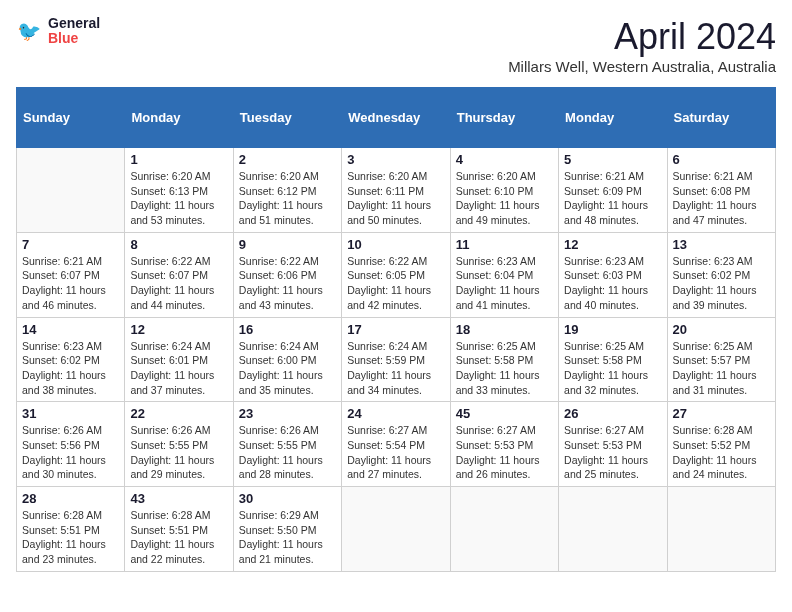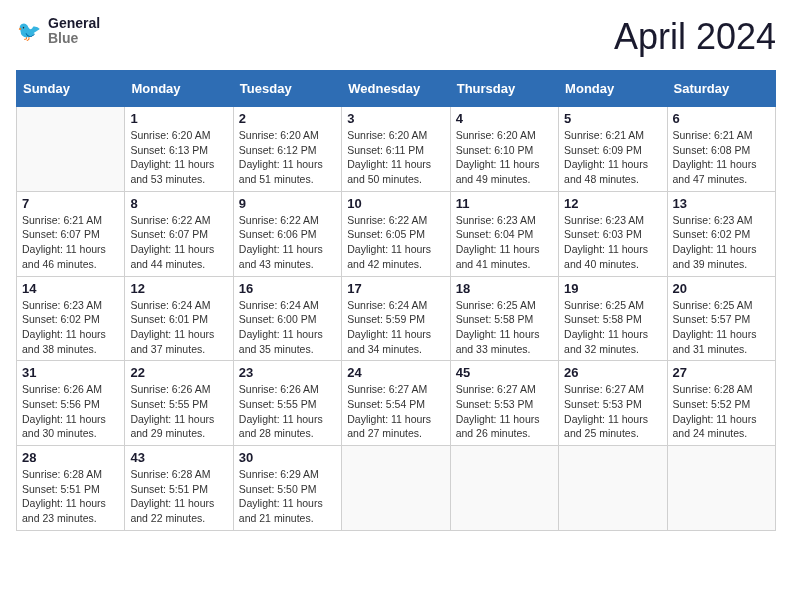--- a/index.html
+++ b/index.html
@@ -48,21 +48,21 @@
     }
     table {
       width: 100%;
       border-collapse: collapse;
       font-size: 11px;
     }
     thead tr th {
       background-color: #2e6db4;
       color: #fff;
       text-align: left;
-      padding: 10px 6px;
+      padding: 22px 6px;
       font-size: 13px;
       border: 1px solid #2e6db4;
     }
     tbody tr {
       border-bottom: 1px solid #ccc;
     }
     tbody tr td {
       border: 1px solid #d0d0d0;
       vertical-align: top;
       padding: 4px 5px;
@@ -88,25 +88,26 @@
 </head>
 <body>
 
 <div class="header-area">
   <div class="logo">
     <svg class="logo-bird" viewBox="0 0 40 40" xmlns="http://www.w3.org/2000/svg">
       <text x="2" y="30" font-size="28" fill="#2196f3">🐦</text>
     </svg>
     <div class="logo-text">
       <span style="color:#1a1a2e;">General</span><br>
-      <span style="color:#737373;">Blue</span>
+      <span style="color:#ef4444;">Blue</span>
     </div>
   </div>
   <div class="title-area">
     <div class="month-title">April 2024</div>
+    <div class="location">Millars Well, Western Australia, Australia</div>
   </div>
 </div>
 
 <table>
   <thead>
     <tr id="thead-row">
     <th>Sunday</th>
         <th>Monday</th>
         <th>Tuesday</th>
         <th>Wednesday</th>

